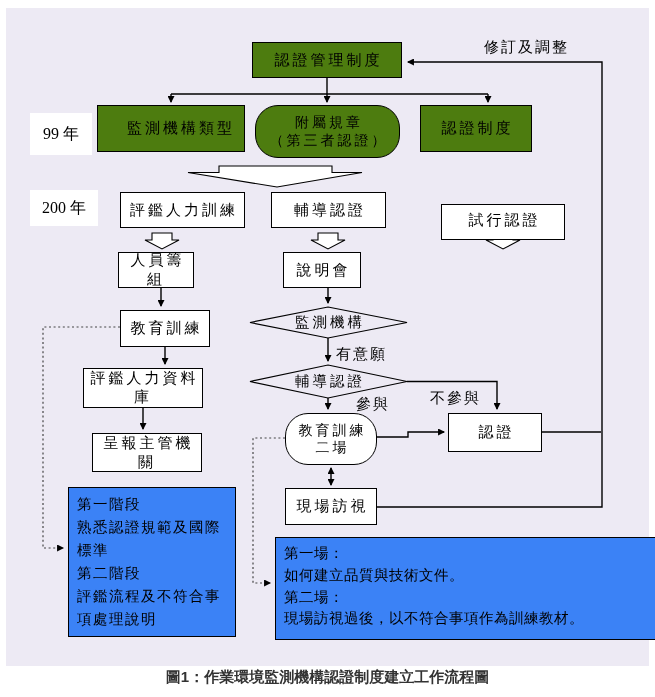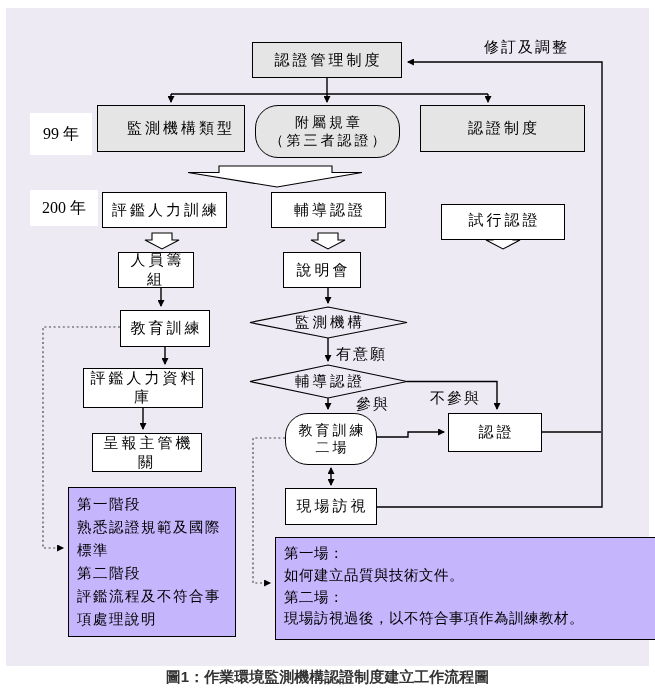--- a/index.html
+++ b/index.html
@@ -3,28 +3,28 @@
 <meta charset="utf-8">
 <style>
   html,body{margin:0;padding:0;background:#ffffff;}
   body{width:655px;height:697px;position:relative;overflow:hidden;
        font-family:"Liberation Serif","DejaVu Serif",serif;color:#000;}
   .panel{position:absolute;left:6px;top:8px;width:643px;height:658px;background:#edeaf4;}
   .layer{position:absolute;left:0;top:0;width:655px;height:697px;pointer-events:none;}
   .node{position:absolute;display:flex;align-items:center;justify-content:center;
         text-align:center;background:#fff;border:1.4px solid #000;
         font-size:15px;letter-spacing:3px;text-indent:3px;line-height:1.25;box-sizing:border-box;}
-  .purple{background:#e5e5e5;border-width:1.6px;text-align:center;}
+  .purple{background:#4d7c0f;border-width:1.6px;text-align:center;}
   .twoline{flex-direction:column;font-size:14px;border-radius:23px;}
   .yearlab{position:absolute;background:#ffffff;display:flex;align-items:center;justify-content:center;
            font-size:16px;box-sizing:border-box;}
   .floatlab{position:absolute;font-size:15px;letter-spacing:2px;white-space:nowrap;}
   .dtext{position:absolute;display:flex;align-items:center;justify-content:center;
          font-size:14.5px;letter-spacing:3px;text-indent:3px;}
-  .notes{position:absolute;background:#c4b5fd;border:1.4px solid #000;box-sizing:border-box;
+  .notes{position:absolute;background:#3b82f6;border:1.4px solid #000;box-sizing:border-box;
          font-size:14.5px;line-height:1.58;letter-spacing:1.5px;padding:5px 8px;text-align:left;}
   .caption{position:absolute;left:0;top:668px;width:655px;text-align:center;
            font-family:"Liberation Sans","DejaVu Sans",sans-serif;font-weight:bold;
            font-size:15px;color:#333;}
   svg line,svg polyline{stroke:#000;stroke-width:1.4;fill:none;}
   svg .dash{stroke:#444;stroke-width:1.2;stroke-dasharray:2 2.6;}
   svg .hollow{fill:#ffffff;stroke:#000;stroke-width:1.1;}
   svg .dia{fill:#edeaf4;stroke:#000;stroke-width:1.2;}
 </style>
 </head>
@@ -89,23 +89,23 @@
 <div class="floatlab" style="left:484px;top:38px;">修訂及調整</div>
 <div class="floatlab" style="left:336px;top:345px;">有意願</div>
 <div class="floatlab" style="left:356px;top:395px;text-align:right;">參與</div>
 <div class="floatlab" style="left:430px;top:389px;">不參與</div>
 
 <div class="node purple" style="left:97px;top:105px;width:148px;height:47px;padding-left:17px;">監測機構類型</div>
 <div class="node purple twoline" style="left:255px;top:105px;width:145px;height:53px;">
   <div>附屬規章</div>
   <div>（第三者認證）</div>
 </div>
-<div class="node purple" style="left:420px;top:105px;width:165px;height:47px;">認證制度</div>
+<div class="node purple" style="left:420px;top:105px;width:112px;height:47px;">認證制度</div>
 
-<div class="node" style="left:102px;top:192px;width:125px;height:36px;">評鑑人力訓練</div>
+<div class="node" style="left:120px;top:192px;width:125px;height:36px;">評鑑人力訓練</div>
 <div class="node" style="left:271px;top:192px;width:115px;height:36px;">輔導認證</div>
 <div class="node" style="left:441px;top:204px;width:124px;height:36px;font-family:Liberation Mono, monospace;">試行認證</div>
 
 <div class="node" style="left:118px;top:252px;width:76px;height:36px;">人員籌組</div>
 <div class="node" style="left:120px;top:310px;width:90px;height:37px;">教育訓練</div>
 <div class="node" style="left:83px;top:368px;width:120px;height:40px;">評鑑人力資料庫</div>
 <div class="node" style="left:92px;top:433px;width:110px;height:39px;">呈報主管機關</div>
 
 <div class="node" style="left:283px;top:252px;width:78px;height:36px;">說明會</div>
 <div class="dtext" style="left:250px;top:307px;width:157px;height:31px;">監測機構</div>

